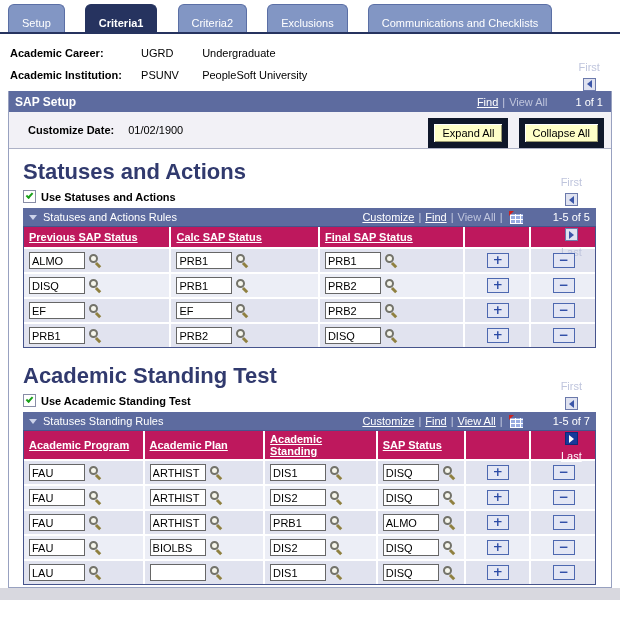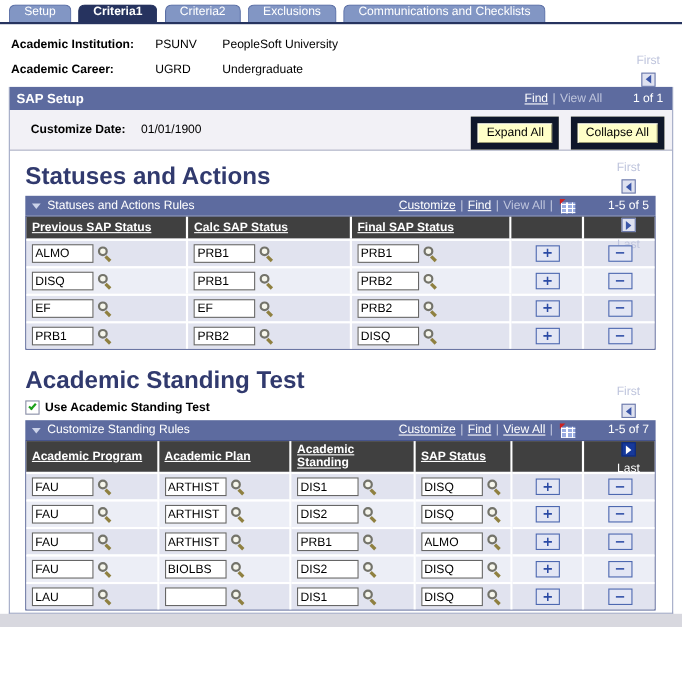--- a/index.html
+++ b/index.html
@@ -1,21 +1,21 @@
 <!DOCTYPE html>
 <html><head>
 <meta charset="utf-8">
 <style>
   * { box-sizing: border-box; margin: 0; padding: 0; }
   html,body { width:620px; height:629px; overflow:hidden; background:#fff;
     font-family:"Liberation Sans","DejaVu Sans",sans-serif; font-size:11px; color:#000; }
 
   
   .tabbar { padding:4px 0 0 8px; border-bottom:2px solid #26335f; white-space:nowrap; }
-  .tab { display:inline-block; padding:0 13px 3px; margin-right:3px; background:#8296c4;
+  .tab { display:inline-block; padding:12px 13px 3px; margin-right:17px; background:#8296c4;
     color:#fff; border:1px solid #5b6fa5; border-bottom:none; border-radius:6px 6px 0 0;
     cursor:pointer; }
   .tab.active { background:#26335f; font-weight:bold; border-color:#26335f; }
 
   
   .info { margin:13px 0 0 10px; }
   .inforow { margin-bottom:10px; }
   .inforow .lbl { display:inline-block; width:128px; font-weight:bold; }
   .inforow .code { display:inline-block; width:58px; }
 
@@ -65,21 +65,21 @@
   .gridico { width:14px; height:13px; position:relative; margin:0 2px; cursor:pointer; }
   .gridico .cells { position:absolute; left:1px; top:3px; width:13px; height:10px; background-color:#98abe0;
     background-image:repeating-linear-gradient(0deg,#fff 0 1px,transparent 1px 4px),
                      repeating-linear-gradient(90deg,#fff 0 1px,transparent 1px 5px); }
   .gridico .redarrow { position:absolute; left:0; top:0; width:0; height:0;
     border-top:5px solid #c22; border-right:5px solid transparent; }
 
   
   table.grid { border-collapse:separate; border-spacing:0; width:573px;
     border:1px solid #46548c; margin-bottom:2px; }
-  table.grid th { background:#404040; height:20px; text-align:left; padding:2px 5px;
+  table.grid th { background:#be185d; height:20px; text-align:left; padding:2px 5px;
     border-right:2px solid #fff; }
   table.grid th:last-child { border-right:none; }
   .clink { color:#fff; font-weight:bold; text-decoration:underline; cursor:pointer; }
   table.grid td { background:#e1e3ef; height:21px; padding:3px 4px 3px 5px;
     border-right:2px solid #fff; border-top:2px solid #fff; vertical-align:middle; }
   table.grid td:last-child { border-right:none; }
   table.grid tr.alt td { background:#eceef6; }
   td.pm { text-align:center; }
   input.fld { width:56px; height:17px; border:1px solid #666; font-family:"Liberation Sans",sans-serif;
     font-size:11px; padding:0 2px; vertical-align:middle; }
@@ -107,28 +107,28 @@
 <div class="tabbar">
   <span class="tab">Setup</span>
   <span class="tab active">Criteria1</span>
   <span class="tab">Criteria2</span>
   <span class="tab">Exclusions</span>
   <span class="tab">Communications and Checklists</span>
 </div>
 
 <div class="info">
   <div class="inforow">
+    <span class="lbl">Academic Career:</span>
+    <span class="code">UGRD</span>
+    <span>Undergraduate</span>
+  </div>
+  <div class="inforow">
     <span class="lbl">Academic Institution:</span>
     <span class="code">PSUNV</span>
     <span>PeopleSoft University</span>
-  </div>
-  <div class="inforow">
-    <span class="lbl">Academic Career:</span>
-    <span class="code">UGRD</span>
-    <span>Undergraduate</span>
   </div>
 </div>
 
 <div class="box">
 
   <div class="sapbar">
     <span class="title">SAP Setup</span>
     <span class="navlink">Find</span>
     <span class="sep">|</span>
     <span class="dimtext">View All</span>
@@ -140,30 +140,36 @@
       <span class="rangetxt">1 of 1</span>
       <button class="navbtn">
           <span class="tri-r"></span>
         </button>
       <span class="dimtext">Last</span>
     </span>
   </div>
 
   <div class="effband">
     <span class="lbl">Customize Date:</span>
-    <span>01/01/1900</span>
+    <span>01/02/1900</span>
     <span class="ybtns">
       <button class="ybtn">Expand All</button>
       <button class="ybtn">Collapse All</button>
     </span>
   </div>
 
   <div class="content">
 
     <div class="secheading">Statuses and Actions</div>
+    <div class="cbrow">
+      <span class="cb">
+          <span class="tick"></span>
+        </span>
+      <span class="cblabel">Use Statuses and Actions</span>
+    </div>
 
     <div class="groupbar">
       <span class="collapse-tri"></span>
       <span class="gtitle">Statuses and Actions Rules</span>
       <span class="navlink">Customize</span>
       <span class="sep">|</span>
       <span class="navlink">Find</span>
       <span class="sep">|</span>
       <span class="dimtext">View All</span>
       <span class="sep">|</span>
@@ -236,21 +242,21 @@
     <div class="secheading">Academic Standing Test</div>
     <div class="cbrow">
       <span class="cb">
           <span class="tick"></span>
         </span>
       <span class="cblabel">Use Academic Standing Test</span>
     </div>
 
     <div class="groupbar">
       <span class="collapse-tri"></span>
-      <span class="gtitle">Customize Standing Rules</span>
+      <span class="gtitle">Statuses Standing Rules</span>
       <span class="navlink">Customize</span>
       <span class="sep">|</span>
       <span class="navlink">Find</span>
       <span class="sep">|</span>
       <span class="navlink">View All</span>
       <span class="sep">|</span>
       <span class="gridico">
           <span class="cells"></span>
           <span class="redarrow"></span>
         </span>

